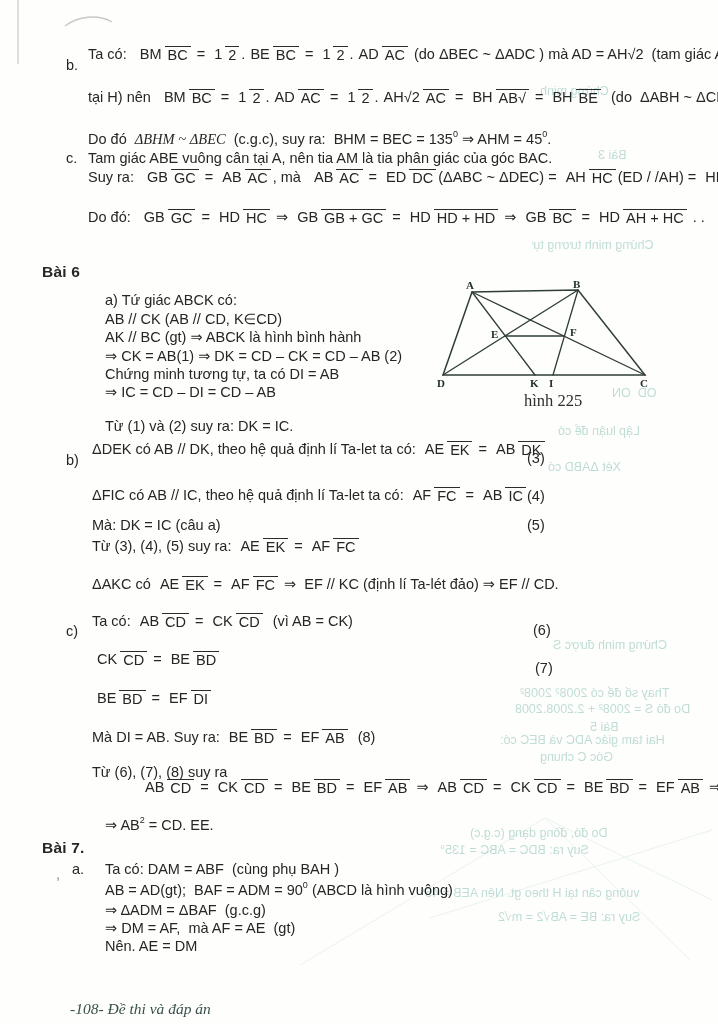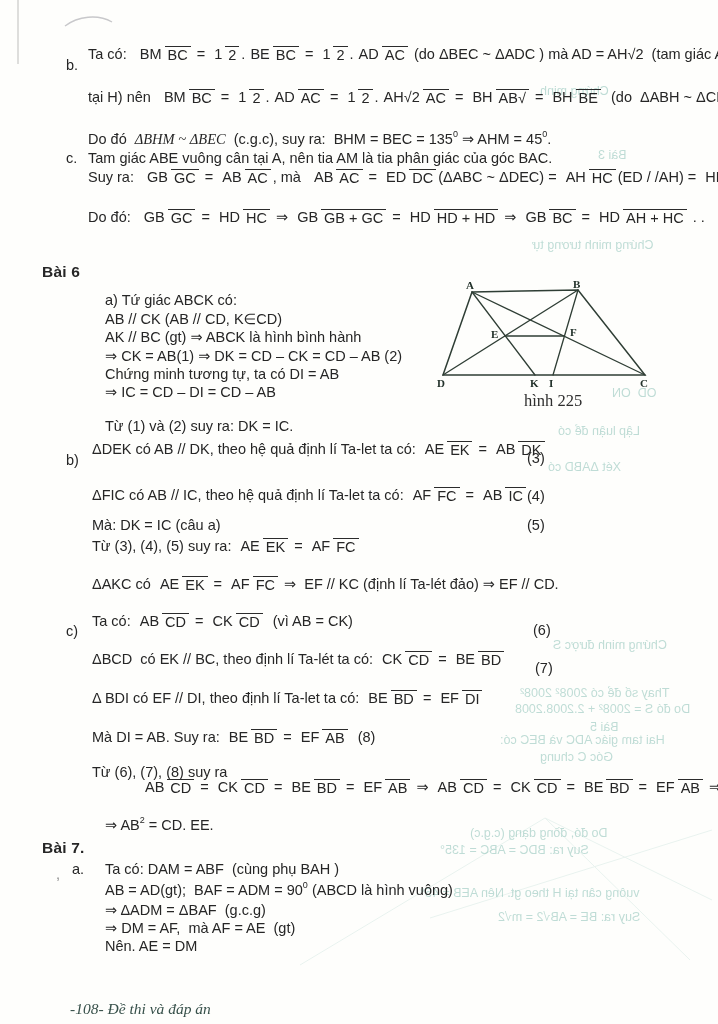--- a/index.html
+++ b/index.html
@@ -85,23 +85,23 @@
       <div class="line" style="left: 527px; top: 450px;"><span>(3)</span></div>
       <div class="line" style="left: 92px; top: 479px; margin-top: 8px;"><span>ΔFIC có AB // IC, theo hệ quả định lí Ta-let ta có: </span><span class="fr"><span class="fn">AF</span><span class="fd">FC</span></span><span> = </span><span class="fr"><span class="fn">AB</span><span class="fd">IC</span></span></div>
       <div class="line" style="left: 527px; top: 488px;"><span>(4)</span></div>
       <div class="line" style="left: 92px; top: 517px;"><span>Mà: DK = IC (câu a)</span></div>
       <div class="line" style="left: 527px; top: 517px;"><span>(5)</span></div>
       <div class="line" style="left: 92px; top: 538px;"><span>Từ (3), (4), (5) suy ra: </span><span class="fr"><span class="fn">AE</span><span class="fd">EK</span></span><span> = </span><span class="fr"><span class="fn">AF</span><span class="fd">FC</span></span></div>
       <div class="line" style="left: 92px; top: 576px;"><span>ΔAKC có </span><span class="fr"><span class="fn">AE</span><span class="fd">EK</span></span><span> = </span><span class="fr"><span class="fn">AF</span><span class="fd">FC</span></span><span> ⇒  EF // KC (định lí Ta-lét đảo) ⇒ EF // CD.</span></div>
       <div class="line" style="left: 66px; top: 623px;"><span>c)</span></div>
       <div class="line" style="left: 92px; top: 613px;"><span>Ta có: </span><span class="fr"><span class="fn">AB</span><span class="fd">CD</span></span><span> = </span><span class="fr"><span class="fn">CK</span><span class="fd">CD</span></span><span>  (vì AB = CK)</span></div>
       <div class="line" style="left: 533px; top: 622px;"><span>(6)</span></div>
-      <div class="line" style="left: 92px; top: 651px;"><span>ΔBCD  có EK // BC, theo định lí Ta-lét ta có: </span><span class="fr"><span class="fn">CK</span><span class="fd">CD</span></span><span> = </span><span class="fr"><span class="fn">BE</span><span class="fd">BD</span></span></div>
+      <div class="line" style="left: 92px; top: 651px;"><span class="fr"><span class="fn">CK</span><span class="fd">CD</span></span><span> = </span><span class="fr"><span class="fn">BE</span><span class="fd">BD</span></span></div>
       <div class="line" style="left: 535px; top: 660px;"><span>(7)</span></div>
-      <div class="line" style="left: 92px; top: 690px;"><span>Δ BDI có EF // DI, theo định lí Ta-let ta có: </span><span class="fr"><span class="fn">BE</span><span class="fd">BD</span></span><span> = </span><span class="fr"><span class="fn">EF</span><span class="fd">DI</span></span></div>
+      <div class="line" style="left: 92px; top: 690px;"><span class="fr"><span class="fn">BE</span><span class="fd">BD</span></span><span> = </span><span class="fr"><span class="fn">EF</span><span class="fd">DI</span></span></div>
       <div class="line" style="left: 92px; top: 729px;"><span>Mà DI = AB. Suy ra: </span><span class="fr"><span class="fn">BE</span><span class="fd">BD</span></span><span> = </span><span class="fr"><span class="fn">EF</span><span class="fd">AB</span></span><span>  (8)</span></div>
       <div class="line" style="left: 92px; top: 764px;"><span>Từ (6), (7), (8) suy ra</span></div>
       <div class="line" style="left: 140px; top: 779px;"><span class="fr"><span class="fn">AB</span><span class="fd">CD</span></span><span> = </span><span class="fr"><span class="fn">CK</span><span class="fd">CD</span></span><span> = </span><span class="fr"><span class="fn">BE</span><span class="fd">BD</span></span><span> = </span><span class="fr"><span class="fn">EF</span><span class="fd">AB</span></span><span> ⇒ </span><span class="fr"><span class="fn">AB</span><span class="fd">CD</span></span><span> = </span><span class="fr"><span class="fn">CK</span><span class="fd">CD</span></span><span> = </span><span class="fr"><span class="fn">BE</span><span class="fd">BD</span></span><span> = </span><span class="fr"><span class="fn">EF</span><span class="fd">AB</span></span><span> ⇒ </span><span class="fr"><span class="fn">AB</span><span class="fd">CD</span></span><span> = </span><span class="fr"><span class="fn">EF</span><span class="fd">AB</span></span></div>
       <div class="line" style="left: 105px; top: 817px;"><span>⇒ AB</span><span class="sup">2</span><span> = CD. EE.</span></div>
       <div class="line" style="left: 42px; top: 839px;"><span class="b">Bài 7.</span></div>
       <div class="line" style="left: 56px; top: 866px;"><span class="gray">,</span></div>
       <div class="line" style="left: 72px; top: 861px;"><span>a.</span></div>
       <div class="line" style="left: 105px; top: 861px;"><span>Ta có: DAM = ABF  (cùng phụ BAH )</span></div>
       <div class="line" style="left: 105px; top: 882px;"><span>AB = AD(gt);  BAF = ADM = 90</span><span class="sup">0</span><span> (ABCD là hình vuông)</span></div>
       <div class="line" style="left: 105px; top: 902px;"><span>⇒ ΔADM = ΔBAF  (g.c.g)</span></div>

